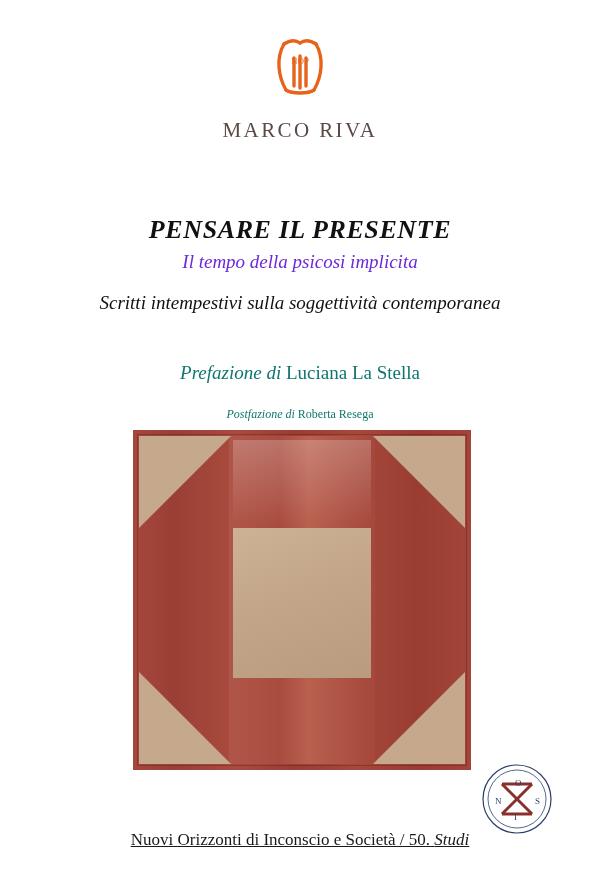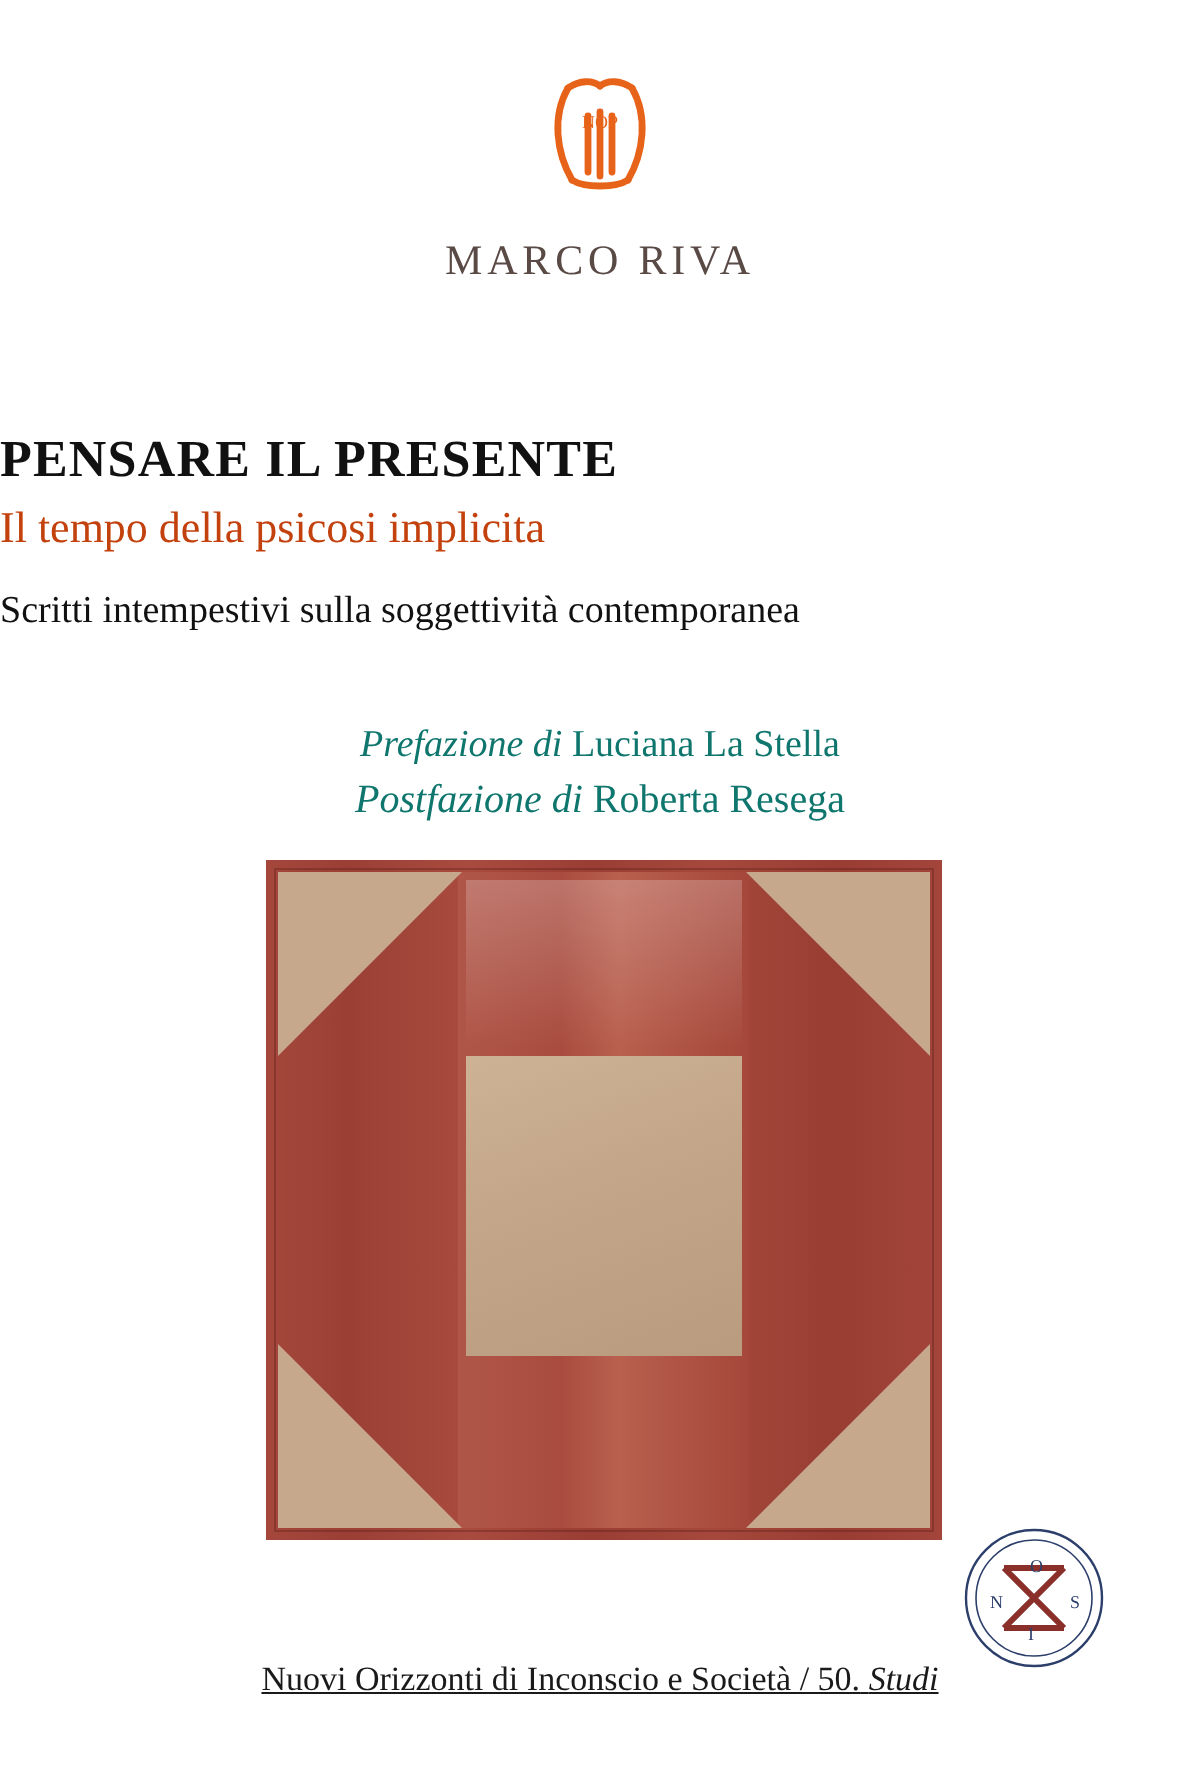--- a/index.html
+++ b/index.html
@@ -53,32 +53,34 @@
     color: #5a4a46;
     font-family: "Liberation Serif", serif;
   }
 
   
   .title-block {
     position: absolute;
     top: 215px;
     left: 0;
     width: 600px;
+    text-align: center;
+    font-style: italic;
   }
   .title-main {
     font-size: 26px;
     font-weight: bold;
     letter-spacing: 0.6px;
     color: #111111;
     line-height: 1.15;
   }
   .subtitle-1 {
     margin-top: 6px;
-    font-size: 22px;
-    color: #c2410c;
+    font-size: 19px;
+    color: #6d28d9;
     line-height: 1.2;
   }
   .subtitle-2 {
     margin-top: 18px;
     font-size: 19px;
     color: #111111;
     line-height: 1.2;
   }
 
   
@@ -88,22 +90,22 @@
     left: 0;
     width: 600px;
     text-align: center;
   }
   .contrib-line {
     font-size: 19px;
     color: #0f766e;
     line-height: 1.35;
   }
   .contrib-line.small {
-    font-size: 20px;
-    margin-top: 1px;
+    font-size: 12px;
+    margin-top: 20px;
   }
   .contrib-role {
     font-style: italic;
   }
 
   
   .artwork {
     position: absolute;
     top: 430px;
     left: 133px;

